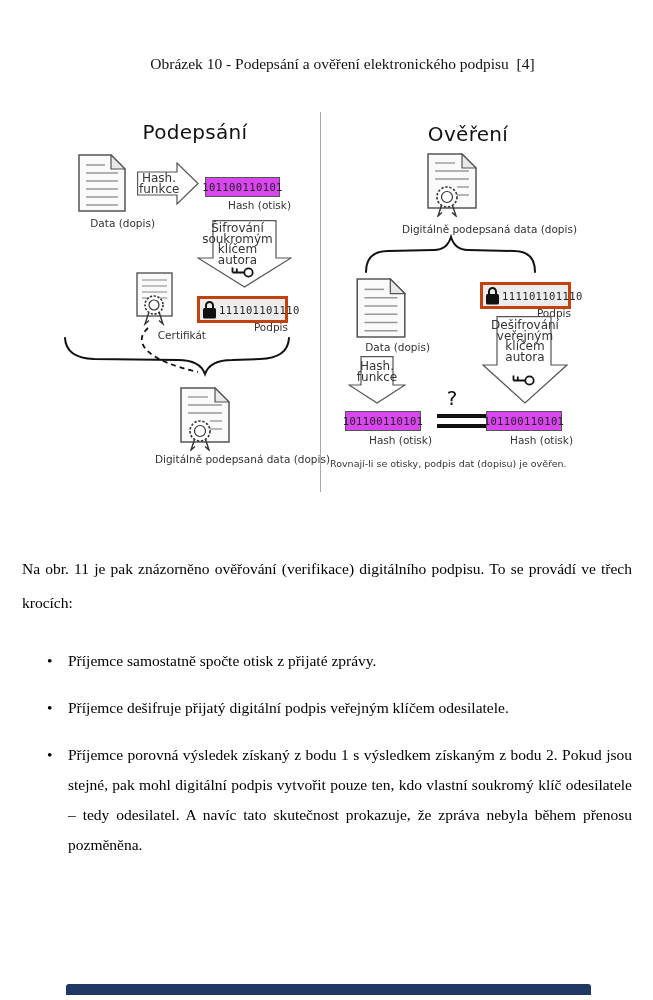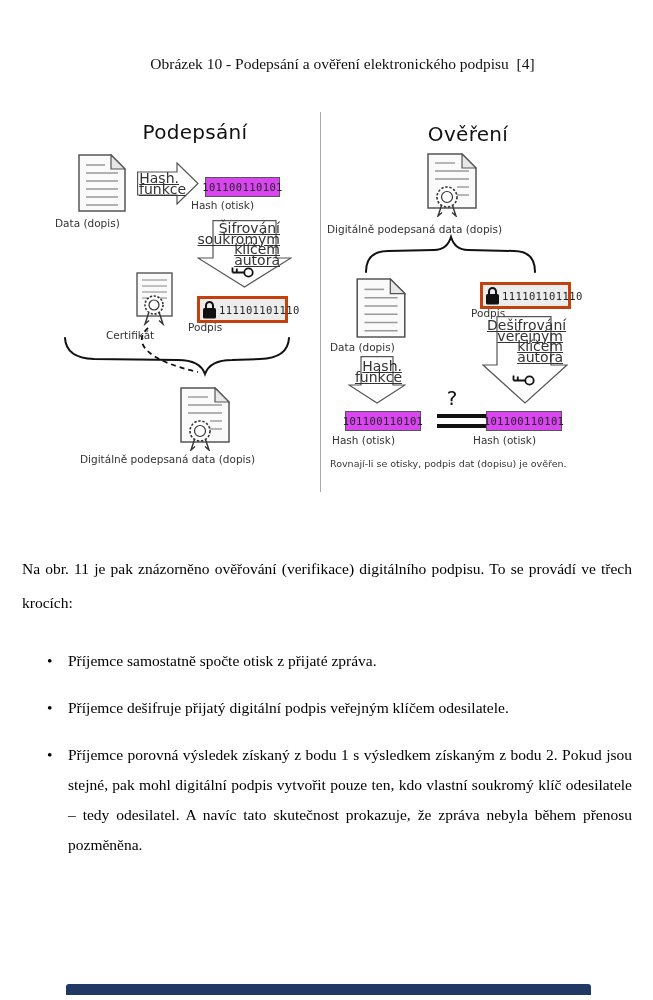--- a/index.html
+++ b/index.html
@@ -5,22 +5,22 @@
   html,body{margin:0;padding:0;background:#fff;}
   .page{position:relative;width:653px;height:1000px;background:#ffffff;overflow:hidden;
         font-family:"Liberation Serif",serif;color:#000;}
   .caption{position:absolute;top:55px;left:16px;width:653px;text-align:center;
            font-size:15.5px;white-space:pre-wrap;color:#111;}
   
   .diagram{position:absolute;left:0;top:0;width:653px;height:510px;
            font-family:"DejaVu Sans",sans-serif;color:#222;}
   .abs{position:absolute;}
   .dg-title{font-size:20px;font-weight:400;color:#111;text-align:center;letter-spacing:.3px;}
-  .dg-label{font-size:10.5px;color:#333;text-align:left;line-height:12px;}
-  .dg-small{font-size:14px;color:#333;text-align:right;line-height:10.5px;text-decoration:underline;}
+  .dg-label{font-size:10.5px;color:#333;text-align:right;line-height:12px;}
+  .dg-small{font-size:12px;color:#333;text-align:center;line-height:10.5px;}
   .hash-box{background:#d946ef;border:1px solid #555;display:flex;align-items:center;
             justify-content:center;font-family:"DejaVu Sans Mono",monospace;
             font-size:10.5px;color:#222;letter-spacing:.4px;}
   .sig-box{background:#ececec;border:3px solid #c2410c;display:flex;align-items:center;
            font-family:"DejaVu Sans Mono",monospace;font-size:10.5px;color:#222;
            letter-spacing:.4px;padding-left:2px;}
   .sig-box svg{margin-right:2px;flex:0 0 auto;}
   .divider{position:absolute;left:320px;top:112px;width:1px;height:380px;background:#aaa;}
   .eqbar{position:absolute;width:56px;height:4px;background:#111;}
   .qmark{position:absolute;font-family:"DejaVu Sans",sans-serif;font-size:20px;
@@ -207,19 +207,19 @@
 
     <div class="abs hash-box" style="left:486px;top:411px;width:74px;height:18px;">101100110101</div>
     <div class="abs dg-label" style="left:473px;top:434px;width:100px;">Hash (otisk)</div>
 
     <div class="abs footnote" style="left:330px;top:458px;width:255px;">Rovnají-li se otisky, podpis dat (dopisu) je ověřen.</div>
   </div>
 
   <div class="para">Na obr. 11 je pak znázorněno ověřování (verifikace) digitálního podpisu. To se provádí ve třech krocích:</div>
 
   <ul class="bullets">
-    <li>Příjemce samostatně spočte otisk z přijaté zpráva.</li>
+    <li>Příjemce samostatně spočte otisk z přijaté zprávy.</li>
     <li>Příjemce dešifruje přijatý digitální podpis veřejným klíčem odesilatele.</li>
     <li>Příjemce porovná výsledek získaný z bodu 1 s výsledkem získaným z bodu 2. Pokud jsou stejné, pak mohl digitální podpis vytvořit pouze ten, kdo vlastní soukromý klíč odesilatele – tedy odesilatel. A navíc tato skutečnost prokazuje, že zpráva nebyla během přenosu pozměněna.</li>
   </ul>
 
   <div class="bottom-bar" style="background: rgb(31, 56, 100);"></div>
 </div>
 
 </body></html>

